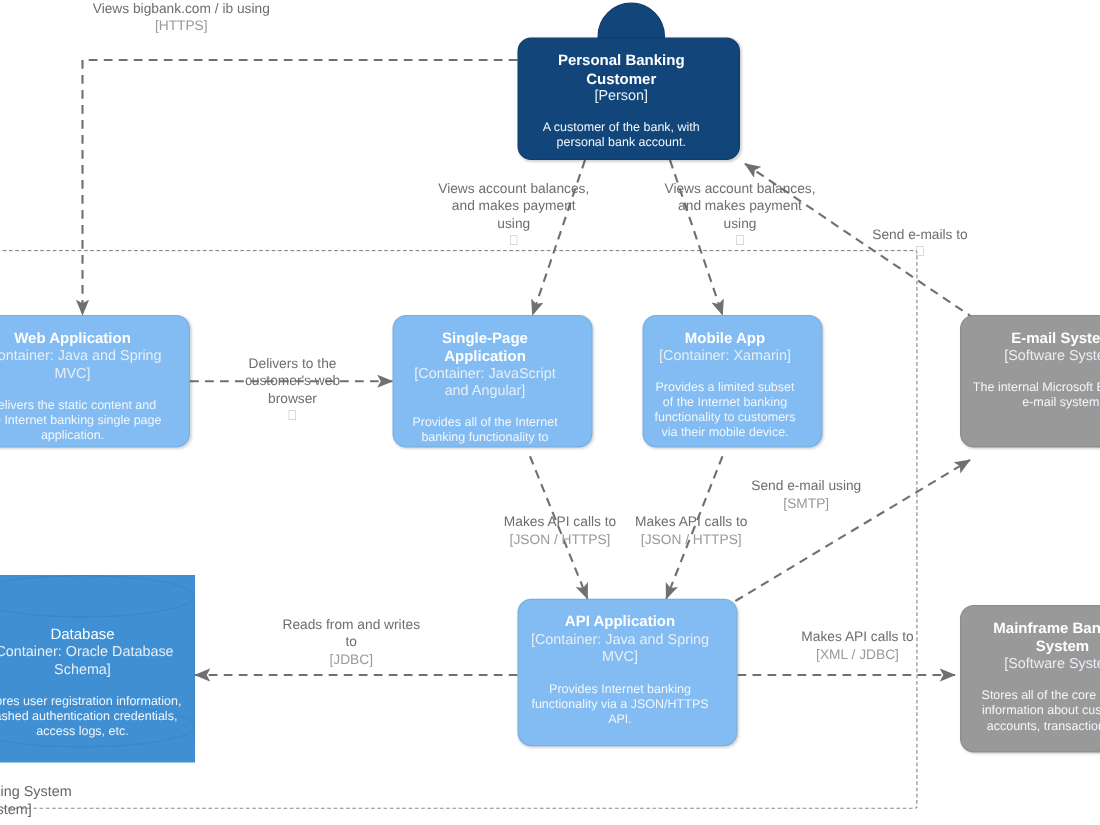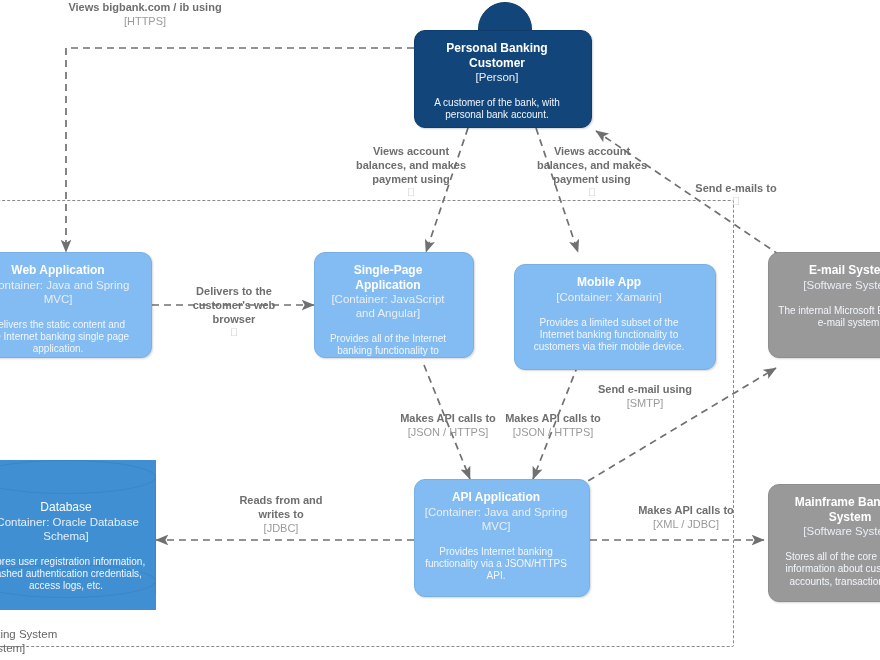--- a/index.html
+++ b/index.html
@@ -127,21 +127,21 @@
 
   
   .edge-label {
     position: absolute;
     text-align: center;
     font-size: 11px;
     color: #707070;
     line-height: 1.28;
     white-space: nowrap;
   }
-  .edge-label .el-name { font-weight: bold; display: block; color: #6e6e6e; }
+  .edge-label .el-name { font-weight: normal; display: block; color: #6e6e6e; }
   .edge-label .el-tech { display: block; color: #9a9a9a; }
   .edge-label .el-glyph {
     display: block;
     color: #b5b5b5;
     font-family: "DejaVu Sans", sans-serif;
     font-size: 11px;
   }
 </style>
 </head>
 <body>
@@ -247,21 +247,21 @@
     <span class="n-tech">[Container: Java and Spring MVC]</span>
     <span class="n-desc">Delivers the static content and the Internet banking single page application.</span>
   </div>
 
   <div class="node container" style="left:314px; top:252px; width:160px; height:106px;">
     <span class="n-title">Single-Page Application</span>
     <span class="n-tech">[Container: JavaScript and Angular]</span>
     <span class="n-desc">Provides all of the Internet banking functionality to customers via their web browser.</span>
   </div>
 
-  <div class="node container" style="left:514px; top:264px; width:202px; height:106px;">
+  <div class="node container" style="left:514px; top:252px; width:144px; height:106px;">
     <span class="n-title">Mobile App</span>
     <span class="n-tech">[Container: Xamarin]</span>
     <span class="n-desc">Provides a limited subset of the Internet banking functionality to customers via their mobile device.</span>
   </div>
 
   <div class="node external" style="left:768px; top:252px; width:176px; height:106px;">
     <span class="n-title">E-mail System</span>
     <span class="n-tech">[Software System]</span>
     <span class="n-desc">The internal Microsoft Exchange e-mail system.</span>
   </div>

